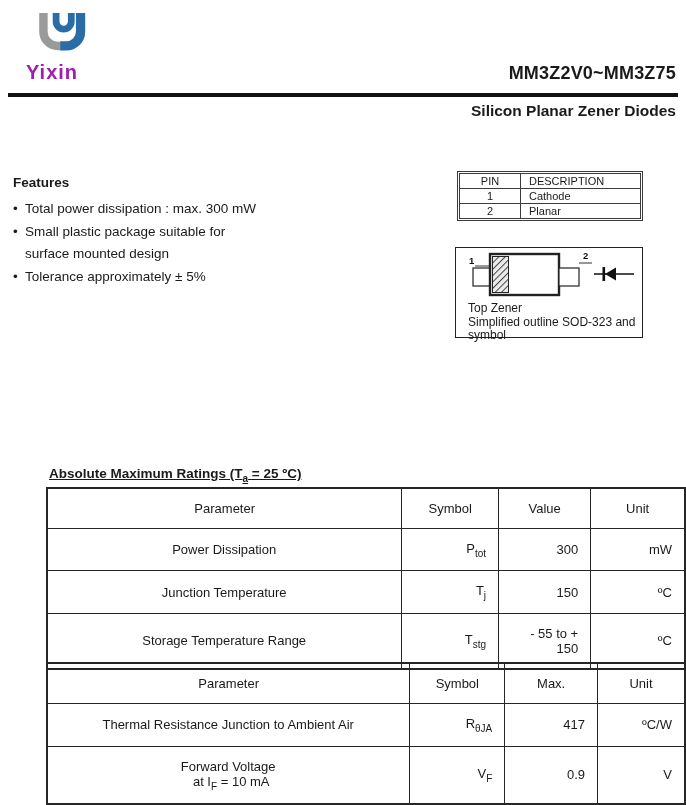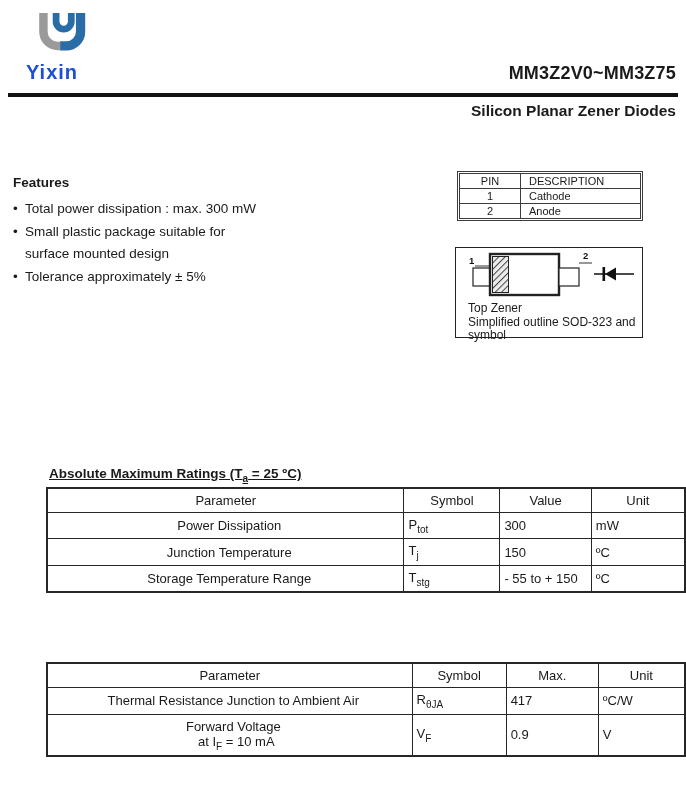--- a/index.html
+++ b/index.html
@@ -3,21 +3,21 @@
 <meta charset="utf-8">
 <style>
   html,body{margin:0;padding:0;background:#ffffff;}
   .page{
     position:relative;width:686px;height:805px;background:#fff;
     font-family:"Liberation Sans",sans-serif;color:#1a1a1a;overflow:hidden;
   }
   
   .logo{position:absolute;left:26px;top:10px;width:95px;}
   .logo svg{display:block;margin-left:9px;}
-  .brand{font-size:20px;font-weight:bold;color:#1d4ed8;letter-spacing:1px;margin-top:1px;}
+  .brand{font-size:20px;font-weight:bold;color:#a21caf;letter-spacing:1px;margin-top:1px;}
   .part-number{position:absolute;right:10px;top:63px;font-size:18px;font-weight:bold;letter-spacing:0.2px;}
   .rule{position:absolute;left:8px;width:670px;top:93px;height:3.5px;background:#121212;}
   .subtitle{position:absolute;right:10px;top:102px;font-size:15.5px;font-weight:bold;}
   
   .features{position:absolute;left:13px;top:175px;width:340px;}
   .features-heading{font-size:13.5px;font-weight:bold;margin:0 0 8px 0;}
   .feat-line{font-size:13.5px;line-height:22.5px;white-space:nowrap;}
   .feat-line .bullet{display:inline-block;width:12px;}
   
   .pinning{position:absolute;left:457px;top:171px;}
@@ -32,23 +32,23 @@
     border:1.5px solid #222;box-sizing:border-box;background:#fff;}
   .pkgbox svg{position:absolute;left:0;top:0;}
   .pkg-captions{position:absolute;left:12px;top:54px;font-size:12px;line-height:13.5px;}
   
   .section{position:absolute;left:10px;margin-left:36px;}
   .sec-absmax{top:466px;}
   .sec-chars{top:662px;}
   .sec-title{font-size:13.5px;font-weight:bold;text-decoration:underline;margin:0 0 3px 3px;}
   .sec-title sub{font-size:10px;text-decoration:underline;}
   table.big{border-collapse:collapse;font-size:13px;table-layout:fixed;border:2px solid #262626;}
-  table.big th,table.big td{border:1.5px solid #262626;vertical-align:middle;padding:4px;}
+  table.big th,table.big td{border:1.5px solid #262626;vertical-align:middle;padding:12px;}
   table.big th{font-weight:normal;text-align:center;}
-  table.big td{text-align:left;}
+  table.big td{text-align:right;}
   table.big td.param{text-align:center;padding-left:11px;}
   table.big sub{font-size:10px;}
   tr.h22{height:23px;} tr.h25{height:25px;} tr.h21{height:21px;} tr.h24{height:24px;} tr.h40{height:40px;}
   .param-line2{padding-left:6px;}
 </style>
 </head>
 <body>
 
 <div class="page">
 
@@ -92,21 +92,21 @@
             <tr>
           <td class="c">PIN</td>
           <td class="l">DESCRIPTION</td>
         </tr>
         <tr>
           <td class="c">1</td>
           <td class="l">Cathode</td>
         </tr>
         <tr>
           <td class="c">2</td>
-          <td class="l">Anode</td>
+          <td class="l">Planar</td>
         </tr>
       </tbody>
         </table>
     </div>
   </div>
 
   <div class="pkgbox">
     <svg width="185" height="52" viewBox="0 0 185 52" aria-hidden="true">
       <defs>
         <pattern id="hatch" patternUnits="userSpaceOnUse" width="4.5" height="4.5" patternTransform="rotate(45)">

